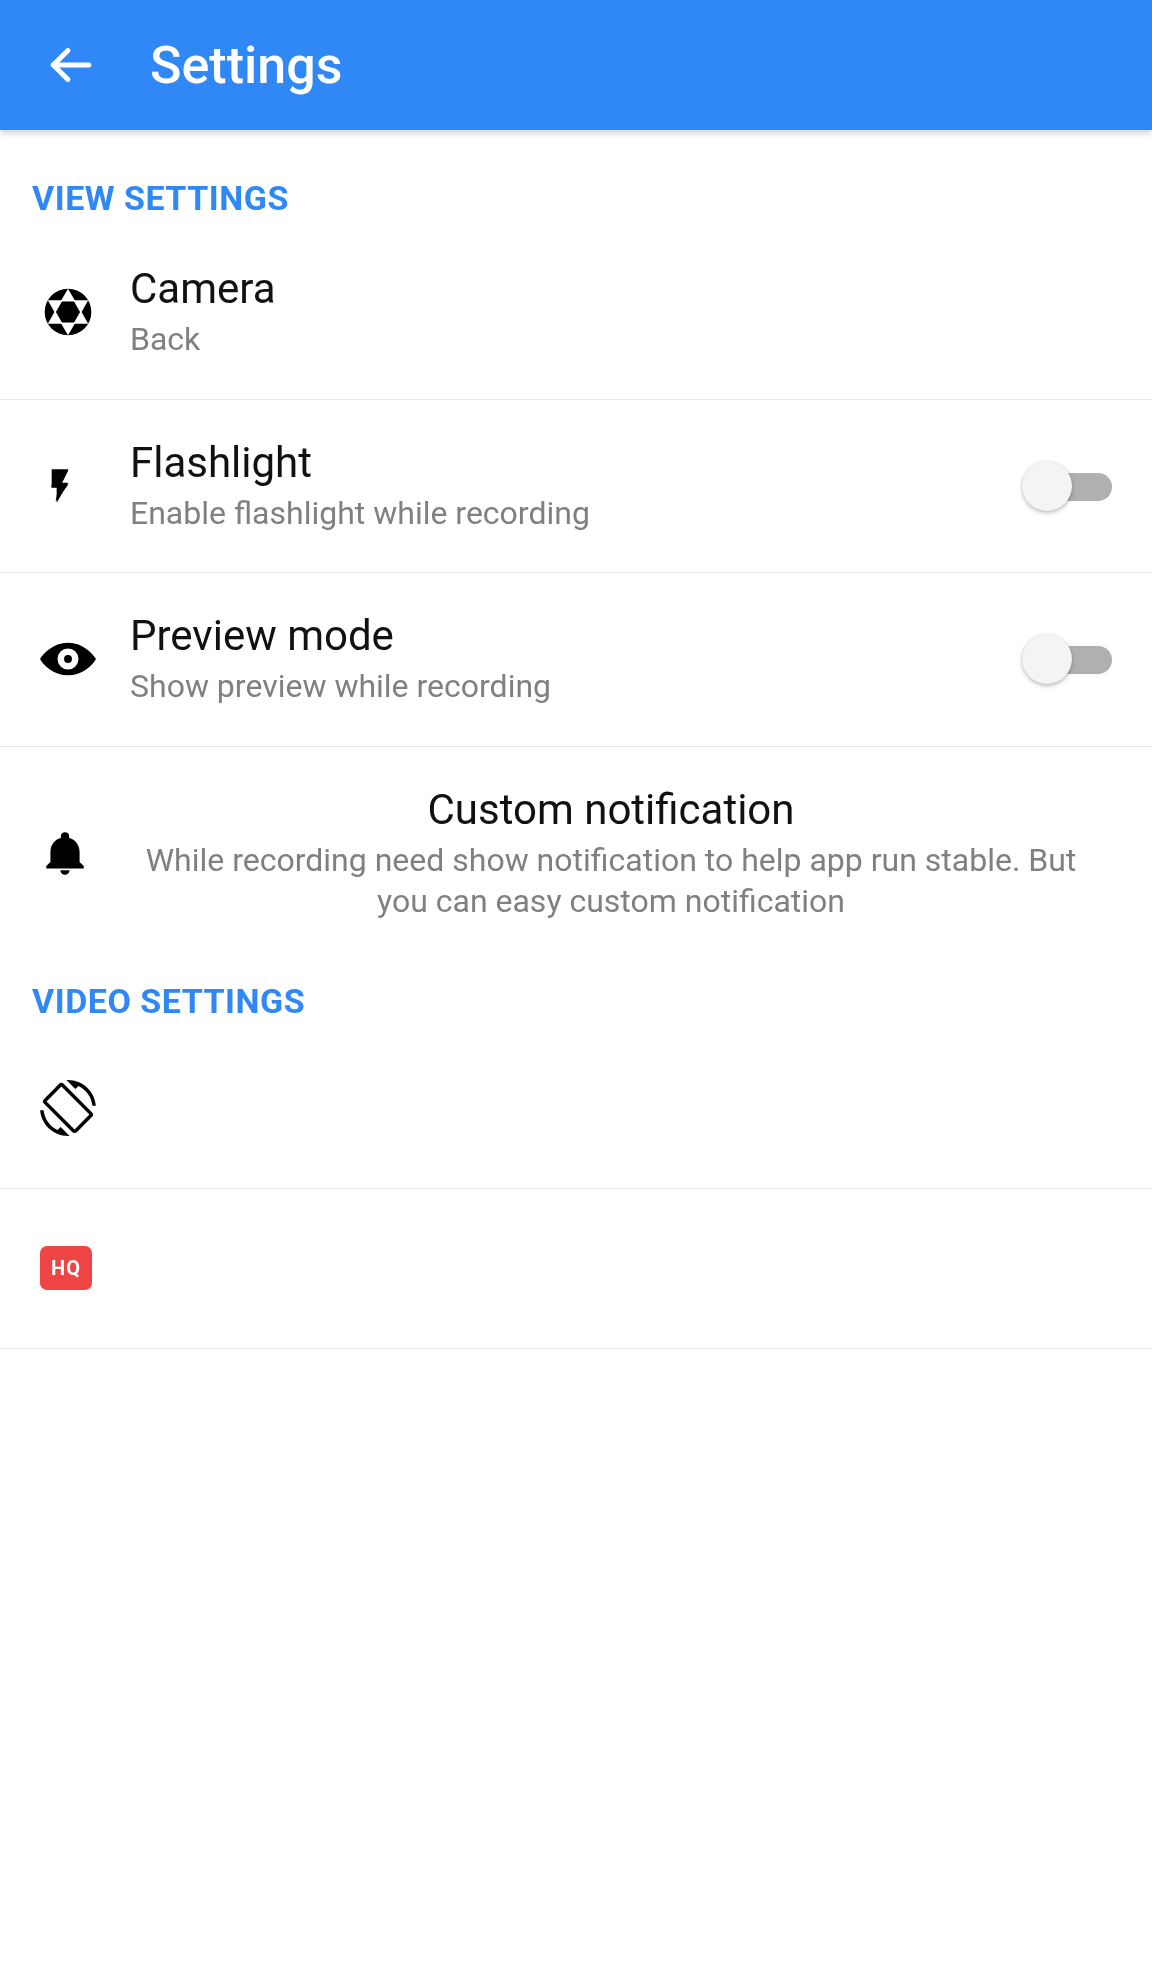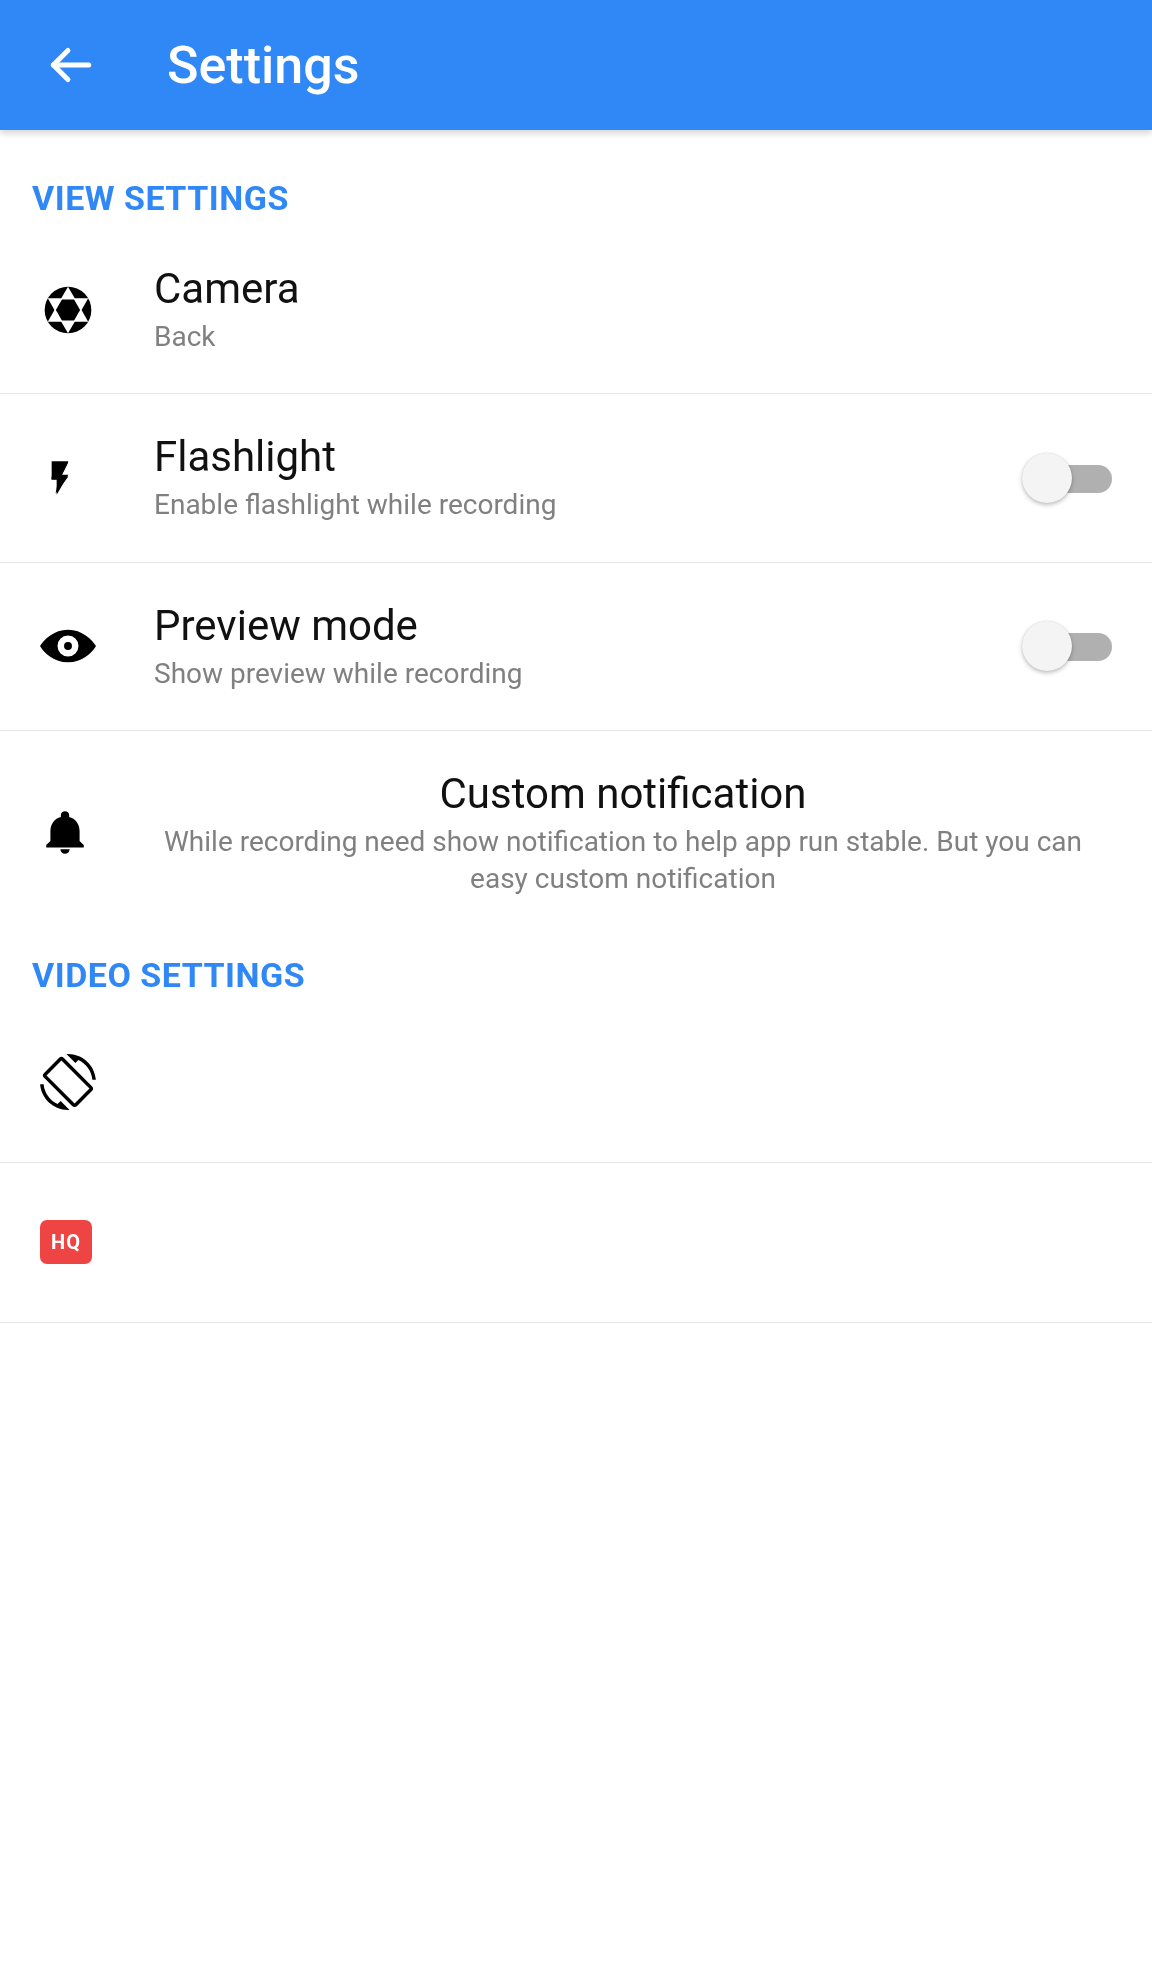--- a/index.html
+++ b/index.html
@@ -4,21 +4,21 @@
 <style>
   * { box-sizing: border-box; margin: 0; padding: 0; }
   html, body { width: 1152px; font-family: Roboto, "Helvetica Neue", Arial, sans-serif; background: #fff; color: #000; }
   
   .header {
     background: #2f88f5;
     height: 130px;
     display: flex;
     align-items: center;
     padding: 0 40px;
-    gap: 67px;
+    gap: 50px;
     box-shadow: 0 4px 6px rgba(0,0,0,0.15);
     position: relative;
     z-index: 10;
   }
   .header .back-btn {
     color: #fff;
     display: flex;
     align-items: center;
     justify-content: center;
     width: 60px;
@@ -38,21 +38,20 @@
     padding: 48px 40px 8px 32px;
     letter-spacing: 0.5px;
   }
   
   .row {
     display: flex;
     align-items: center;
     padding: 38px 40px 38px 40px;
     border-bottom: 1px solid #e6e6e6;
     min-height: 160px;
-    gap: 24px;
   }
   .row .icon {
     width: 90px;
     flex: 0 0 90px;
     display: flex;
     align-items: center;
     justify-content: flex-start;
   }
   .row .text {
     flex: 1 1 auto;
@@ -60,21 +59,21 @@
     flex-direction: column;
     gap: 6px;
     padding-right: 20px;
   }
   .row .text .primary {
     font-size: 42px;
     color: #111;
     font-weight: 400;
   }
   .row .text .secondary {
-    font-size: 28px;
+    font-size: 32px;
     color: #808080;
     line-height: 1.3;
   }
   .row .action {
     flex: 0 0 auto;
     display: flex;
     align-items: center;
   }
   
   .switch {

